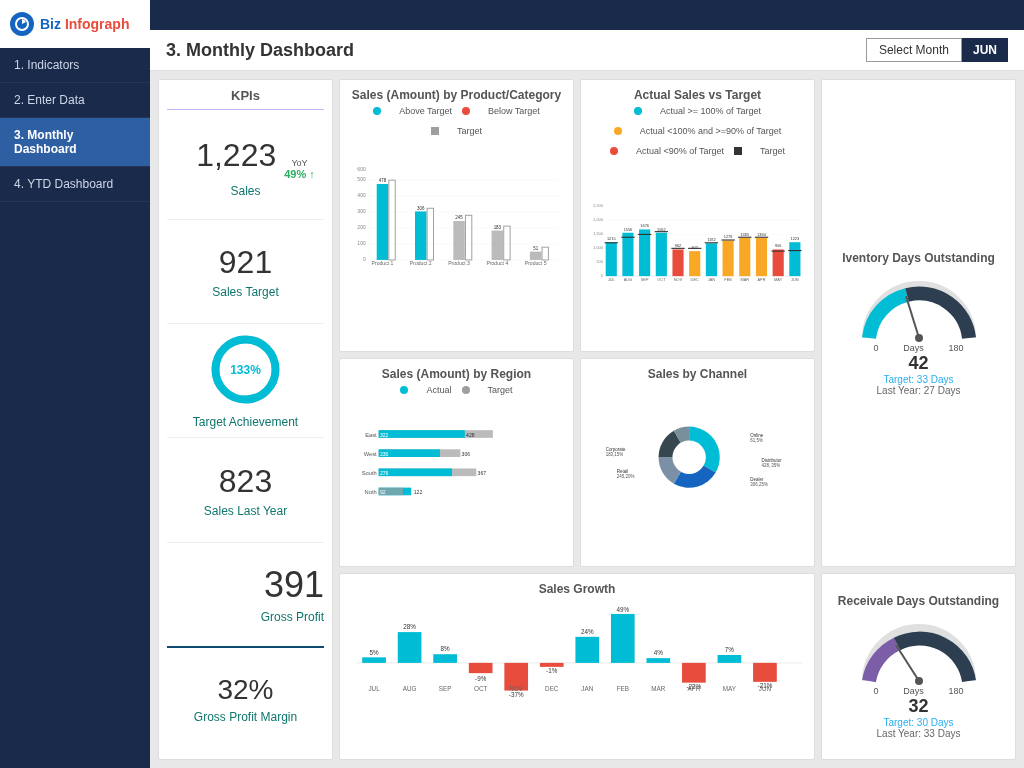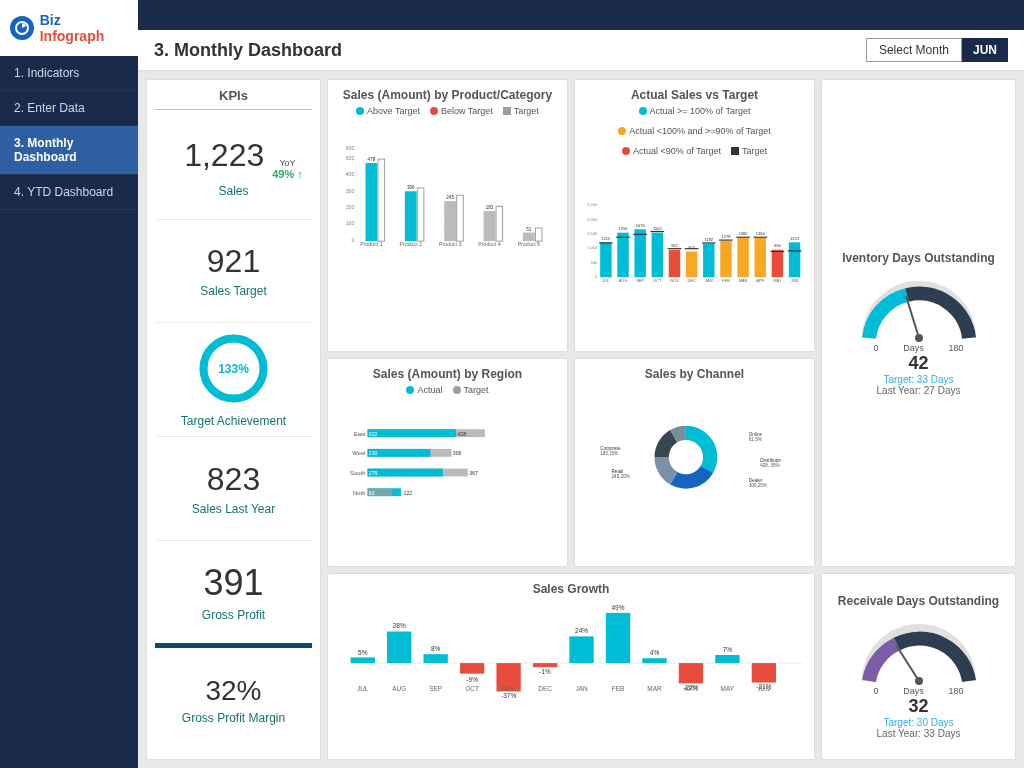--- a/index.html
+++ b/index.html
@@ -1,21 +1,21 @@
 <!DOCTYPE html>
 <html><head>
   <meta charset="utf-8">
   <style>
     * { box-sizing: border-box; margin: 0; padding: 0; }
     body { font-family: Arial, sans-serif; background: #e8e8e8; width: 1024px; height: 768px; overflow: hidden; }
     
     .app-container { display: flex; height: 768px; }
     
     
-    .sidebar { width: 138px; background: #1a2a4a; display: flex; flex-direction: column; flex-shrink: 0; }
+    .sidebar { width: 150px; background: #1a2a4a; display: flex; flex-direction: column; flex-shrink: 0; }
     .sidebar-logo { background: white; padding: 12px 10px; display: flex; align-items: center; gap: 6px; }
     .logo-icon { width: 24px; height: 24px; background: #1565c0; border-radius: 50%; display: flex; align-items: center; justify-content: center; }
     .logo-icon svg { width: 16px; height: 16px; }
     .logo-text { color: #1a2a4a; font-weight: bold; font-size: 14px; }
     .logo-text span { color: #1565c0; }
     .sidebar-nav { display: flex; flex-direction: column; }
     .nav-item { color: #ccd6e8; font-size: 12px; padding: 10px 14px; cursor: pointer; border-bottom: 1px solid #253555; }
     .nav-item.active { background: #2e5fa3; color: white; font-weight: bold; }
     
     
@@ -45,21 +45,21 @@
     .kpi-label { font-size: 12px; color: #0f766e; text-align: center; margin-top: 4px; }
     .kpi-yoy { display: flex; flex-direction: column; align-items: center; font-size: 10px; color: #555; }
     .kpi-yoy-val { color: #27ae60; font-weight: bold; font-size: 11px; }
     .gauge-container { display: flex; flex-direction: column; align-items: center; padding: 8px 0; }
     .kpi-section-last { flex: 1; display: flex; flex-direction: column; align-items: center; justify-content: center; padding: 10px 0; }
     
     
     .product-card { grid-column: 2; grid-row: 1; }
     .chart-title { font-size: 12px; color: #555; text-align: center; margin-bottom: 4px; font-weight: bold; }
     .chart-legend { display: flex; gap: 10px; justify-content: center; margin-bottom: 4px; flex-wrap: wrap; }
-    .legend-item { display: flex; align-items: center; gap: 3px; font-size: 9px; color: #555; }
+    .legend-item { display: flex; align-items: center; gap: 18px; font-size: 9px; color: #555; }
     .legend-dot { width: 8px; height: 8px; border-radius: 50%; }
     
     
     .sales-target-card { grid-column: 3; grid-row: 1; }
     
     
     .region-card { grid-column: 2; grid-row: 2; }
     
     
     .channel-card { grid-column: 3; grid-row: 2; }
@@ -67,21 +67,21 @@
     
     .inventory-card { grid-column: 4; grid-row: 1 / 3; }
     
     
     .growth-card { grid-column: 2 / 4; grid-row: 3; }
     
     
     .receivable-card { grid-column: 4; grid-row: 3; }
     
     
-    .kpi-gross { border-bottom: 5px solid #0c4a6e; }
+    .kpi-gross { border-bottom: 2px solid #0c4a6e; align-items: flex-end; }
     
     
     svg text { font-family: Arial, sans-serif; }
     
     .days-label { font-size: 18px; font-weight: bold; color: #333; text-align: center; }
     .gauge-minmax { display: flex; justify-content: space-between; width: 90px; font-size: 9px; color: #555; }
     .target-text { font-size: 10px; color: #27aeef; text-align: center; }
     .lastyear-text { font-size: 10px; color: #666; text-align: center; }
   </style>
 </head>

